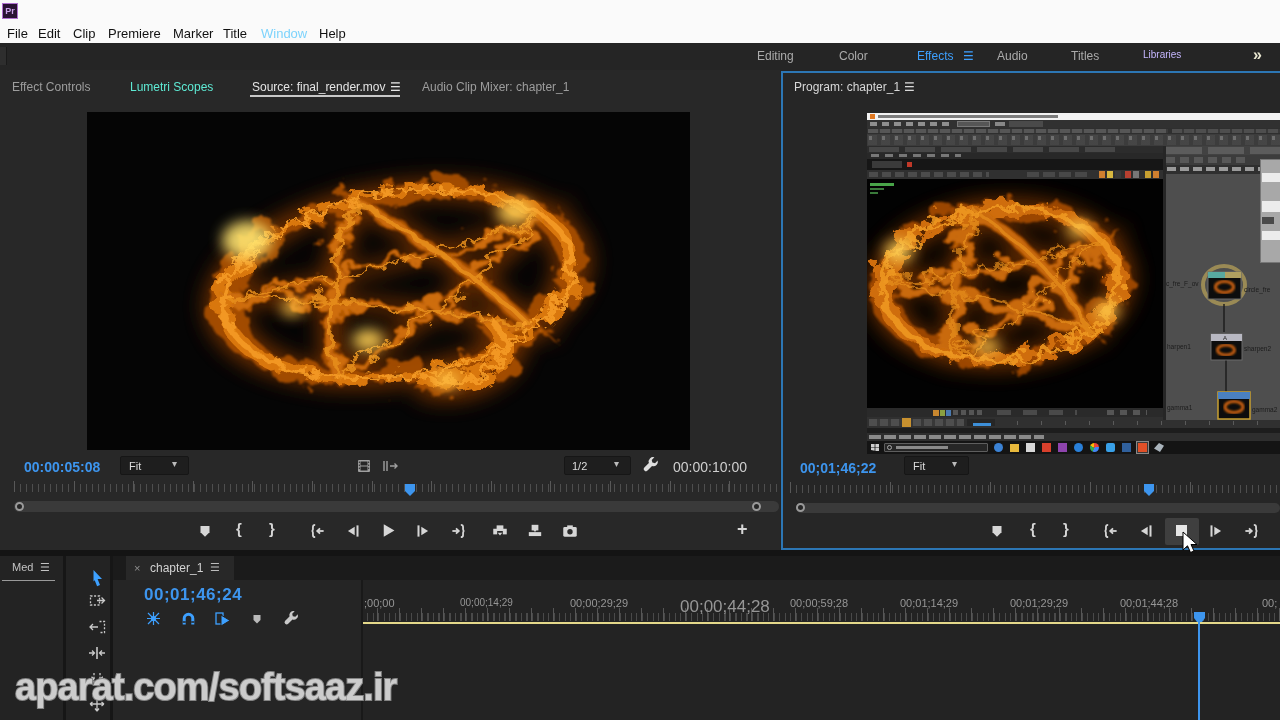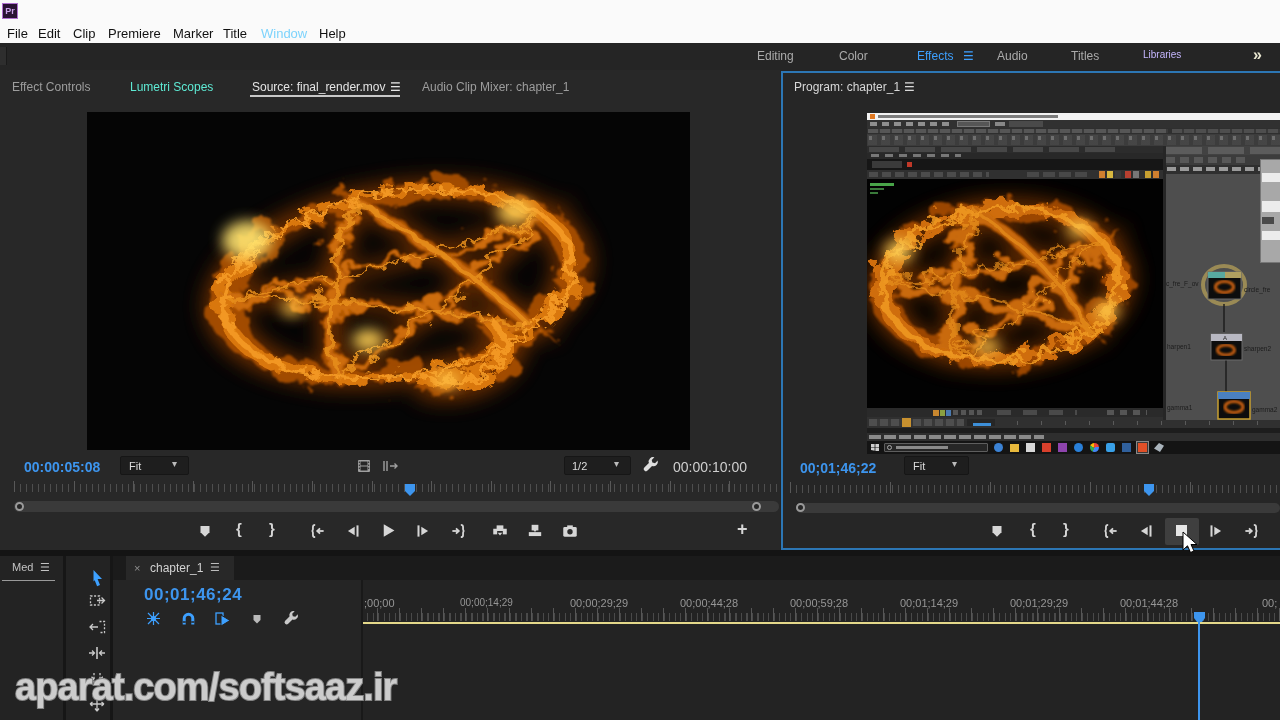--- a/index.html
+++ b/index.html
@@ -507,21 +507,21 @@
     <path d="M14.8,4.3 a4.2,4.2 0 0 1 -5.3,5.2 L5.2,13.8 a2.1,2.1 0 0 1 -3,-3 L6.5,6.5 a4.2,4.2 0 0 1 5.2,-5.3 L9.2,3.7 l0.6,2.5 2.5,0.6 z"></path>
     </svg>
 
   <svg class="abs" style="left:1192px;top:611px;" width="15" height="14" viewBox="0 0 15 14">
     <path d="M2,1 h11 v6 l-3,4 h-5 l-3,-4 z" fill="#3d95ee"></path>
   </svg>
 
   <div class="t" style="left:364px;top:597px;font-size:11px;color:#969696;">;00;00</div>
   <div class="t" style="left:460px;top:597px;font-size:10px;color:#969696;">00;00;14;29</div>
   <div class="t" style="left:570px;top:597px;font-size:11px;color:#969696;">00;00;29;29</div>
-  <div class="t" style="left:680px;top:597px;font-size:11px;color:#969696;text-align:right;">00;00;44;28</div>
+  <div class="t" style="left:680px;top:597px;font-size:17px;color:#969696;text-align:right;">00;00;44;28</div>
   <div class="t" style="left:790px;top:597px;font-size:11px;color:#969696;">00;00;59;28</div>
   <div class="t" style="left:900px;top:597px;font-size:11px;color:#969696;">00;01;14;29</div>
   <div class="t" style="left:1010px;top:597px;font-size:11px;color:#969696;">00;01;29;29</div>
   <div class="t" style="left:1120px;top:597px;font-size:11px;color:#969696;">00;01;44;28</div>
   <div class="t" style="left:1262px;top:597px;font-size:11px;color:#969696;">00;</div>
 
   <div class="t" style="left:15px;top:666px;font-size:38px;font-weight:bold;color:#cccccc;letter-spacing:-0.9px;
     -webkit-text-stroke:2px #848484; paint-order:stroke fill; z-index:50;">aparat.com/softsaaz.ir</div>
 
 </div>

